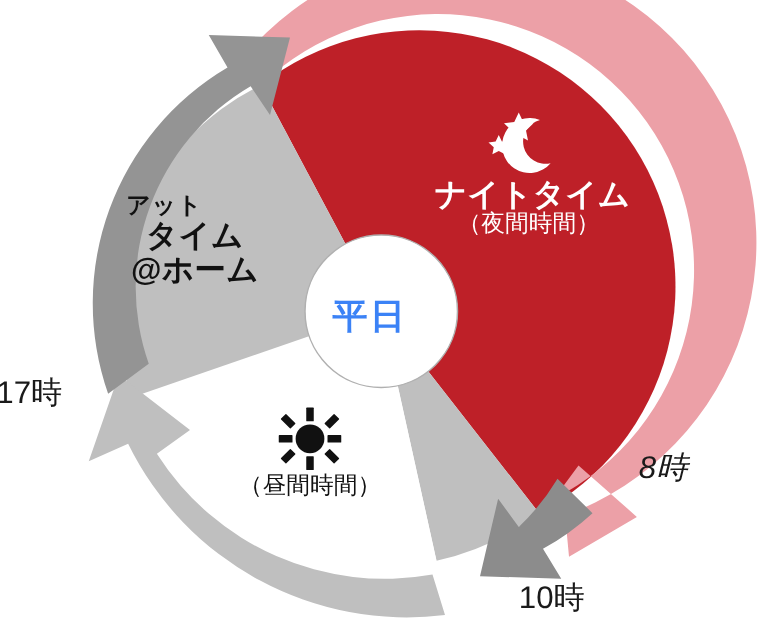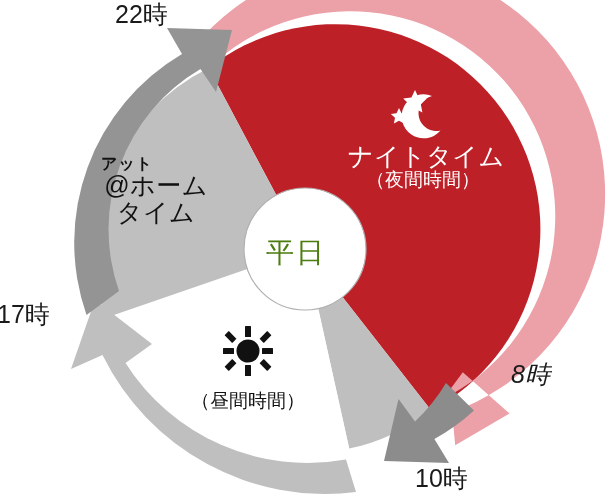--- a/index.html
+++ b/index.html
@@ -36,41 +36,41 @@
     letter-spacing: 0px;
   }
   .seg-label {
     position: absolute;
     text-align: center;
     white-space: nowrap;
     line-height: 1.08;
   }
   .seg-title {
     font-size: 25px;
-    font-weight: normal;
+    font-weight: bold;
     letter-spacing: 0.5px;
   }
   .seg-sub {
     font-size: 19px;
     font-weight: normal;
     letter-spacing: 0px;
   }
   .furigana {
-    font-size: 16px;
+    font-size: 19px;
     font-weight: bold;
     letter-spacing: 1px;
     display: block;
   }
   .label-night { color: #ffffff; }
   .label-dark  { color: #111111; }
   .center-text {
     position: absolute;
     font-size: 28px;
-    font-weight: normal;
-    color: #4d7c0f;
+    font-weight: bold;
+    color: #3b82f6;
     letter-spacing: 2px;
     white-space: nowrap;
   }
 </style>
 </head>
 <body>
 
 <div id="diagram-root">
 
   <svg id="cycle-svg" viewBox="0 0 613 498" xmlns="http://www.w3.org/2000/svg">
@@ -148,38 +148,37 @@
       <rect x="245" y="365" width="6" height="11" rx="0.5"></rect>
       <rect x="223" y="348" width="11" height="6" rx="0.5"></rect>
       <rect x="262" y="348" width="11" height="6" rx="0.5"></rect>
       <rect x="227.5" y="331.5" width="6" height="11" rx="0.5" transform="rotate(-45 230.5 337)"></rect>
       <rect x="262.5" y="331.5" width="6" height="11" rx="0.5" transform="rotate(45 265.5 337)"></rect>
       <rect x="227.5" y="359.5" width="6" height="11" rx="0.5" transform="rotate(45 230.5 365)"></rect>
       <rect x="262.5" y="359.5" width="6" height="11" rx="0.5" transform="rotate(-45 265.5 365)"></rect>
     </g>
   </svg>
 
-  <div class="time-label" style="left:115px; top:2px;">22時</div>
 
   <div class="time-label" style="left:511px; top:362px;font-style:italic;">8時</div>
 
   <div class="time-label" style="left:415px; top:466px;">10時</div>
 
   <div class="time-label" style="left:-3px; top:302px;">17時</div>
 
   <div class="seg-label label-night" style="left:348px; top:143px; width:150px;">
     <div class="seg-title">ナイトタイム</div>
     <div class="seg-sub" style="margin-top:0;">（夜間時間）</div>
   </div>
 
   <div class="seg-label label-dark" style="left:91px; top:155px; width:130px;">
     <span class="furigana" style="text-align:left; margin-left:10px;">アット</span>
+    <div class="seg-title">タイム</div>
     <div class="seg-title">@ホーム</div>
-    <div class="seg-title">タイム</div>
   </div>
 
   <div class="seg-label label-dark" style="left:173px; top:375px; width:150px;">
-    <div class="seg-sub" style="margin-top:16px;">（昼間時間）</div>
+    <div class="seg-sub" style="margin-top:4px;">（昼間時間）</div>
   </div>
 
   <div class="center-text" style="left:266px; top:234px;">平日</div>
 
 </div>
 
 </body></html>

